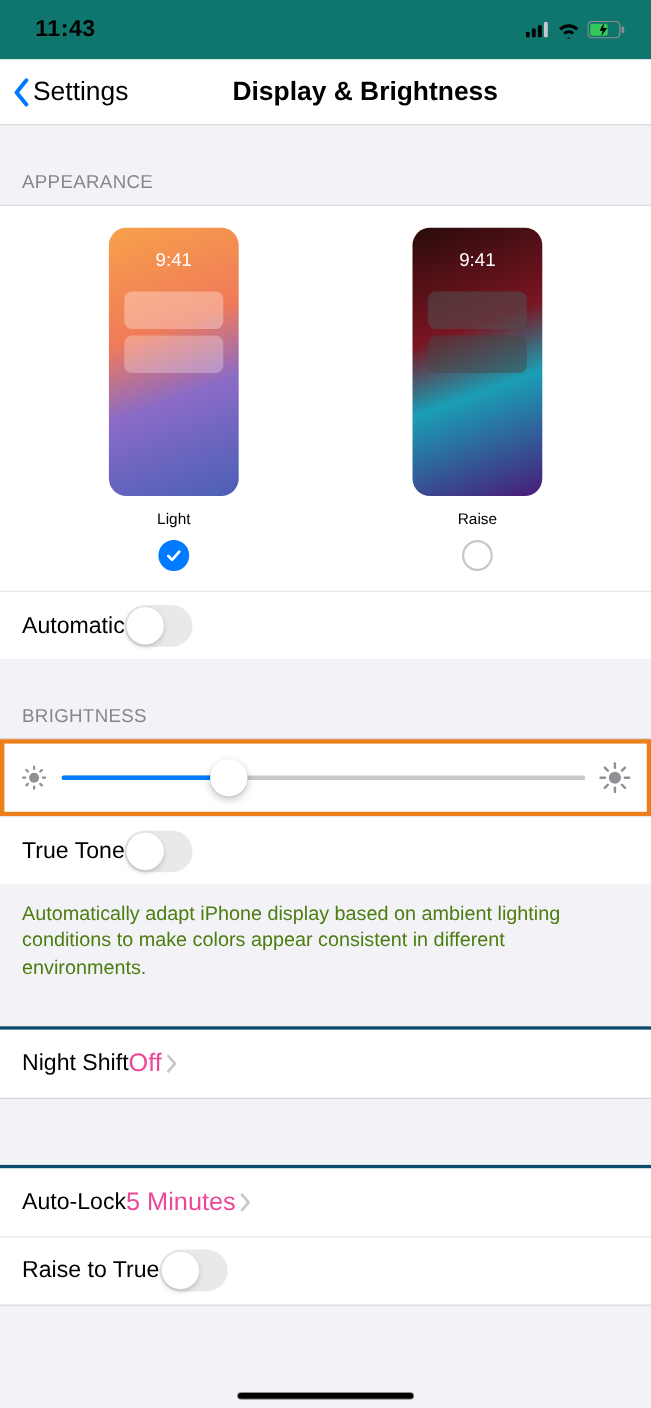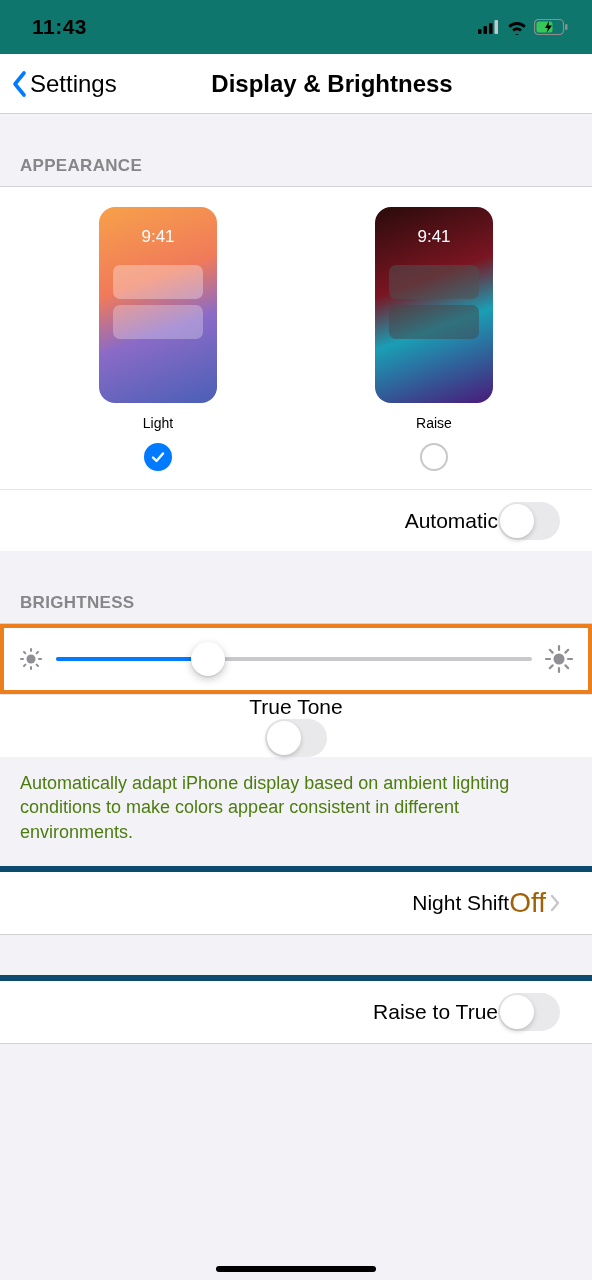--- a/index.html
+++ b/index.html
@@ -8,35 +8,35 @@
   .status-bar { height: 54px; background: #0f766e; display: flex; align-items: center; justify-content: space-between; padding: 0 24px 0 32px; }
   .status-time { font-size: 21px; font-weight: 600; letter-spacing: 0.5px; }
   .status-icons { display: flex; align-items: center; gap: 6px; }
   .status-icons svg { display: block; }
   
   .nav-header { height: 60px; background: #fff; display: flex; align-items: center; padding: 0 10px; border-bottom: 1px solid #d1d1d6; position: relative; }
   .back-grp { display: flex; align-items: center; color: #000000; font-size: 24px; }
   .back-grp svg { margin-right: 2px; }
   .nav-title { position: absolute; left: 50%; transform: translateX(-50%); font-size: 24px; font-weight: 700; margin-left: 36px; }
   
-  .section-header { padding: 42px 20px 10px; font-size: 17px; color: #878789; letter-spacing: 0.3px; background: #f2f2f7; font-weight: bold; }
-  
-  .group { background: #fff; border-top: 6px solid #0c4a6e; border-bottom: 1px solid #d1d1d6; }
-  .row { display: flex; align-items: center; justify-content: flex-end; min-height: 62px; padding: 0 32px; font-size: 21px; }
+  .section-header { padding: 42px 20px 10px; font-size: 17px; color: #878789; letter-spacing: 0.3px; background: #f2f2f7; }
+  
+  .group { background: #fff; border-top: 3px solid #0c4a6e; border-bottom: 1px solid #d1d1d6; margin-top: 20px; }
+  .row { display: flex; align-items: center; justify-content: flex-start; min-height: 62px; padding: 0 20px; font-size: 21px; }
   .row + .row { border-top: 0.5px solid #e5e5ea; }
-  .row-value { color: #a16207; font-size: 28px; display: flex; align-items: center; gap: 4px; }
+  .row-value { color: #ec4899; font-size: 23px; display: flex; align-items: center; gap: 4px; }
   .desc { padding: 14px 20px 22px; font-size: 18px; line-height: 1.35; color: #4d7c0f; background: #f2f2f7; }
   
   .toggle { width: 62px; height: 38px; border-radius: 19px; background: #e9e9eb; position: relative; }
   .toggle .knob { width: 34px; height: 34px; background: #fff; border-radius: 50%; position: absolute; top: 2px; left: 2px; box-shadow: 0 2px 5px rgba(0,0,0,0.2); }
   
   .appearance-group { background: #fff; border-top: 1px solid #d1d1d6; padding-top: 20px; }
   .previews { display: flex; justify-content: space-around; padding: 0 20px 18px; }
   .preview-col { display: flex; flex-direction: column; align-items: center; gap: 12px; }
-  .phone-preview { width: 118px; height: 196px; border-radius: 16px; position: relative; overflow: hidden; }
+  .phone-preview { width: 118px; height: 244px; border-radius: 16px; position: relative; overflow: hidden; }
   .phone-light { background: linear-gradient(160deg, #f7a14a 0%, #f07a5a 38%, #8a6bc7 62%, #4a5fb5 100%); }
   .phone-dark { background: linear-gradient(160deg, #2a0b0b 0%, #7a1522 38%, #1a9eb5 60%, #4a1a7a 100%); }
   .phone-preview .time { position: absolute; top: 20px; left: 0; right: 0; text-align: center; color: #fff; font-size: 17px; font-weight: 500; }
   .widget { position: absolute; left: 14px; right: 14px; height: 34px; border-radius: 7px; }
   .phone-light .widget1 { top: 58px; background: rgba(255,255,255,0.32); }
   .phone-light .widget2 { top: 98px; background: rgba(255,255,255,0.28); }
   .phone-dark .widget1 { top: 58px; background: rgba(80,80,80,0.55); }
   .phone-dark .widget2 { top: 98px; background: rgba(70,70,70,0.5); }
   .preview-label { font-size: 14px; }
   .radio { width: 28px; height: 28px; border-radius: 50%; border: 2px solid #c7c7cc; display: flex; align-items: center; justify-content: center; }
@@ -148,21 +148,21 @@
           <line x1="15" y1="24" x2="15" y2="28"></line>
           <line x1="2" y1="15" x2="6" y2="15"></line>
           <line x1="24" y1="15" x2="28" y2="15"></line>
           <line x1="5.8" y1="5.8" x2="8.6" y2="8.6"></line>
           <line x1="21.4" y1="21.4" x2="24.2" y2="24.2"></line>
           <line x1="5.8" y1="24.2" x2="8.6" y2="21.4"></line>
           <line x1="21.4" y1="8.6" x2="24.2" y2="5.8"></line>
         </g>
       </svg>
   </div>
-  <div class="row" style="border-top:0.5px solid #e5e5ea;flex-direction:column;">
+  <div class="row" style="border-top:0.5px solid #e5e5ea;">
     <span>True Tone</span>
     <div class="toggle">
         <div class="knob"></div>
       </div>
   </div>
 </div>
 <div class="desc">Automatically adapt iPhone display based on ambient lighting conditions to make colors appear consistent in different environments.</div>
 
 <div class="group">
   <div class="row">
@@ -173,20 +173,29 @@
           <path d="M2 2 L8 9 L2 16" fill="none" stroke="#c7c7cc" stroke-width="2.4" stroke-linecap="round" stroke-linejoin="round"></path>
         </svg>
     </span>
   </div>
 </div>
 
 <div style="height:40px;"></div>
 
 <div class="group">
   <div class="row">
+    <span>Auto-Lock</span>
+    <span class="row-value">
+      <span>5 Minutes</span>
+      <svg class="chevron-right" width="10" height="18" viewBox="0 0 10 18">
+          <path d="M2 2 L8 9 L2 16" fill="none" stroke="#c7c7cc" stroke-width="2.4" stroke-linecap="round" stroke-linejoin="round"></path>
+        </svg>
+    </span>
+  </div>
+  <div class="row">
     <span>Raise to True</span>
     <div class="toggle">
         <div class="knob"></div>
       </div>
   </div>
 </div>
 
 <div class="home-indicator"></div>
 
 </body></html>

